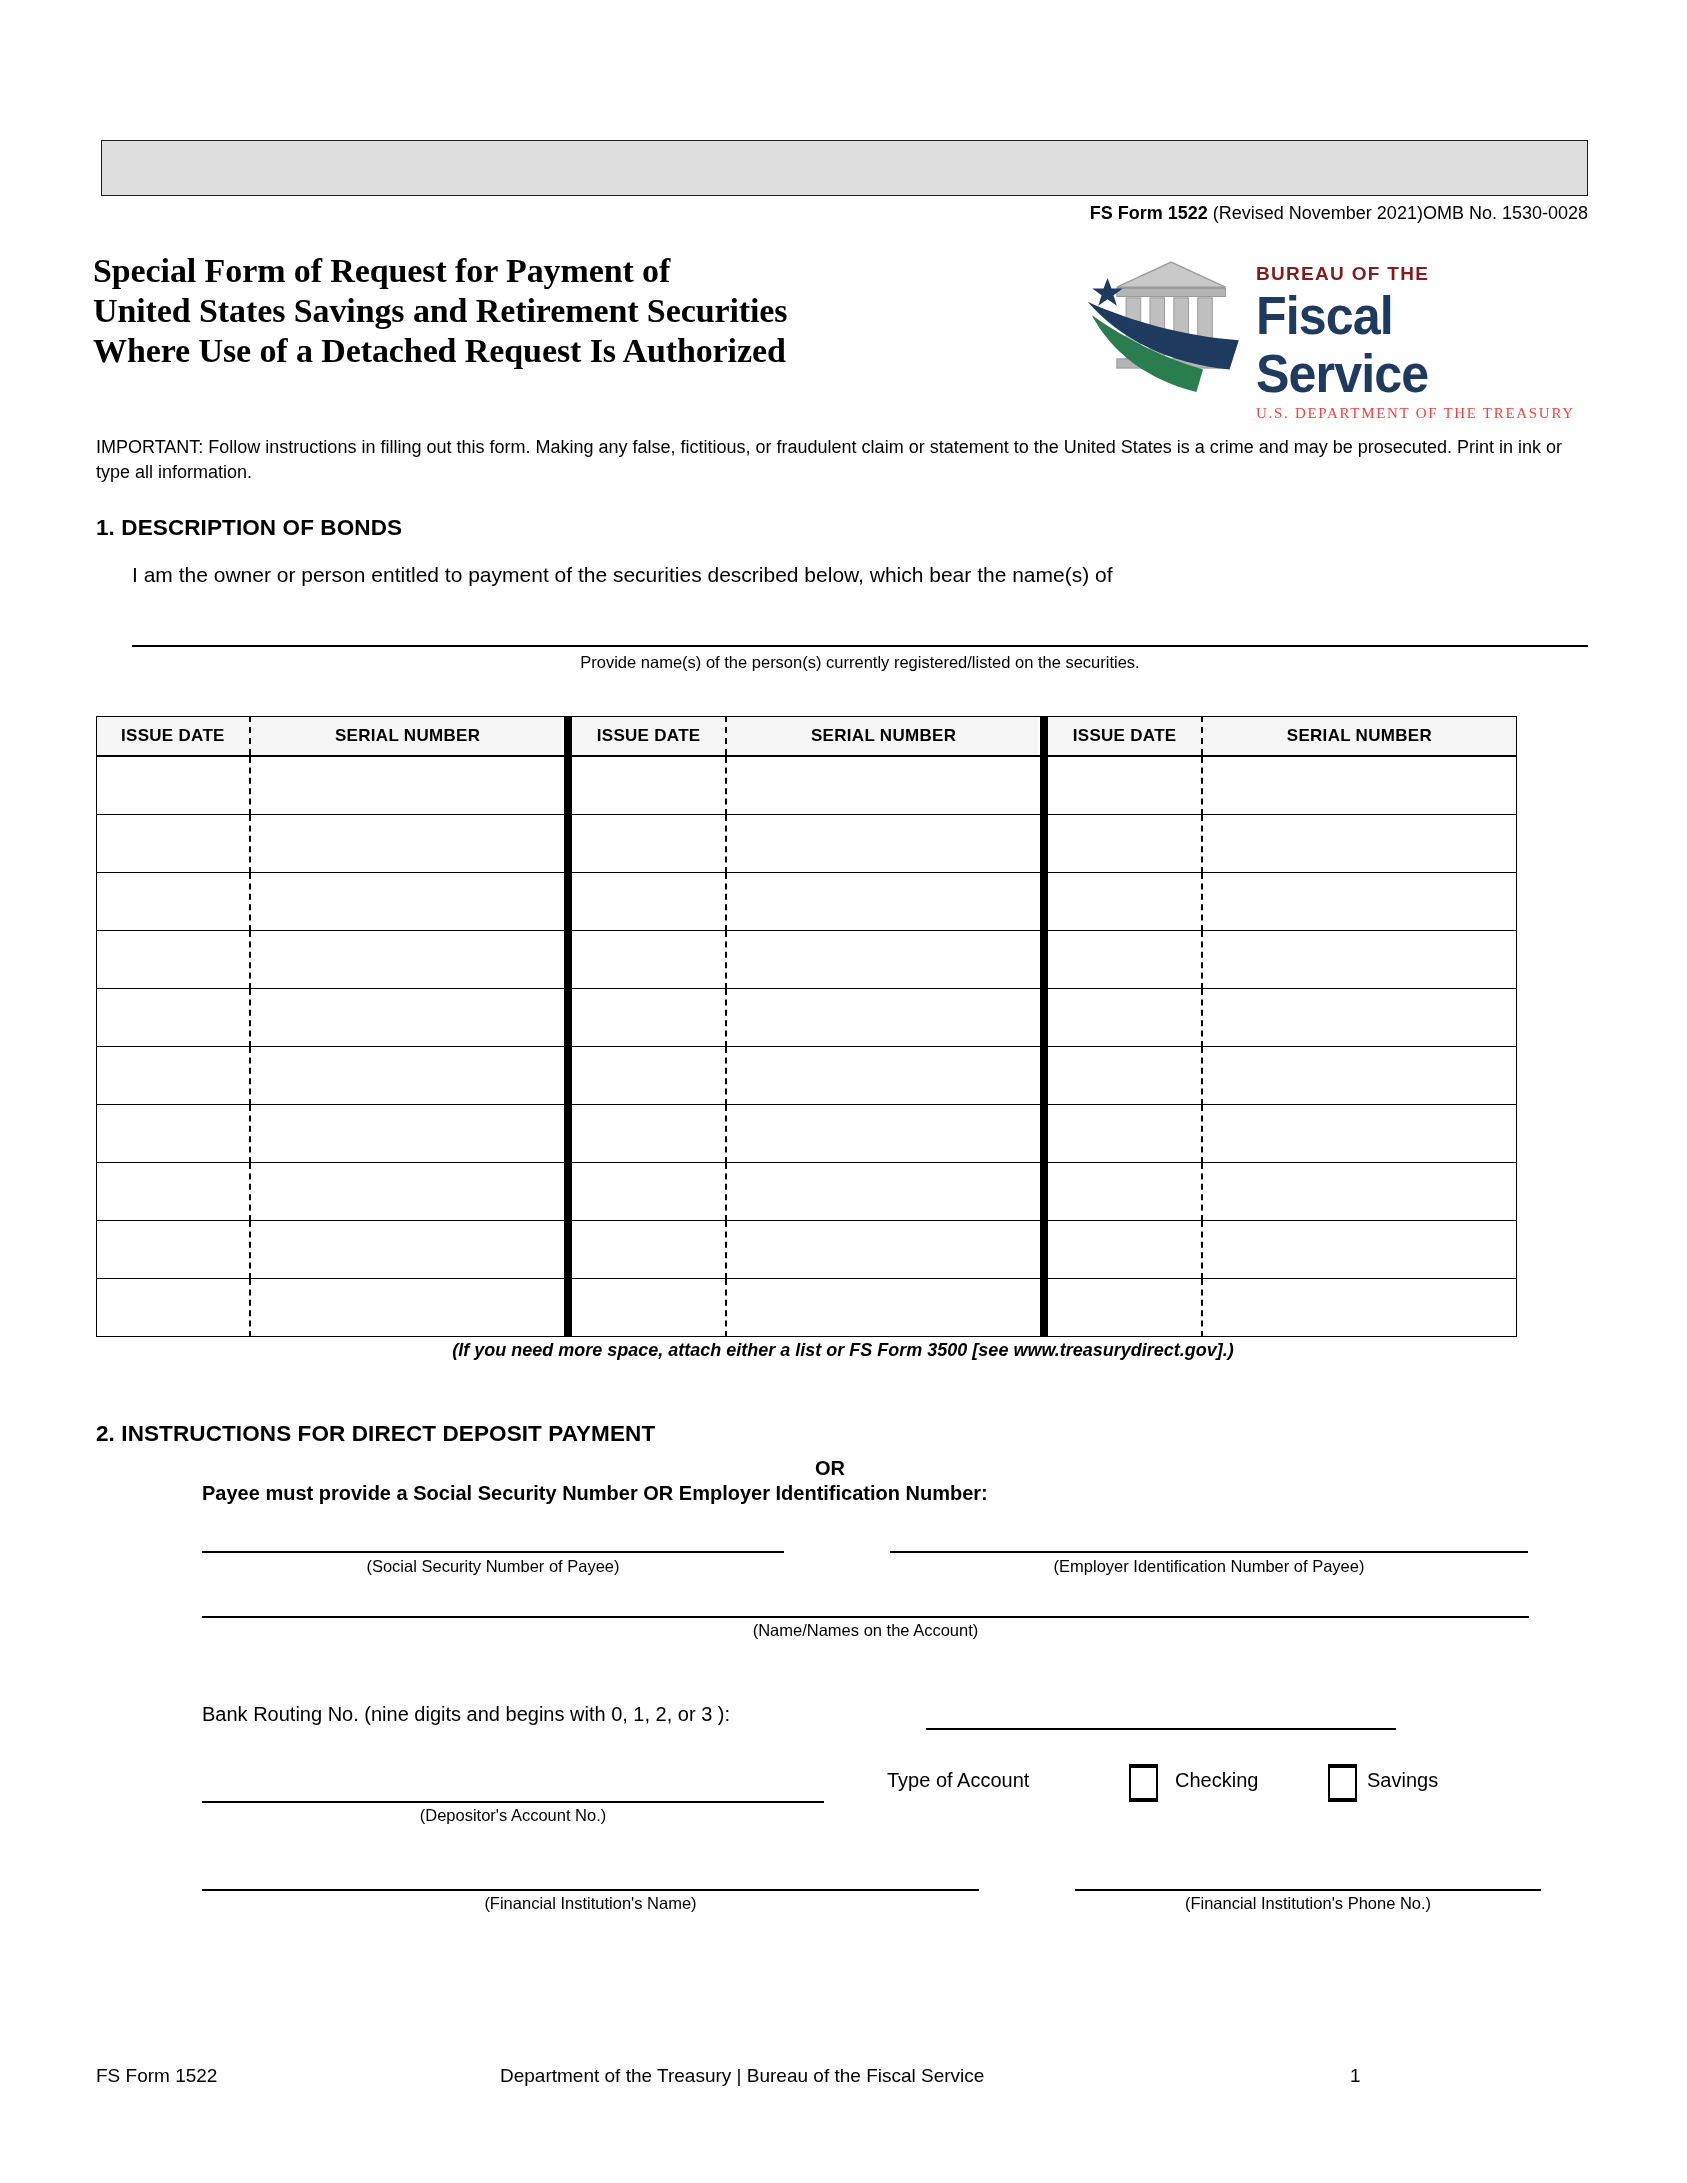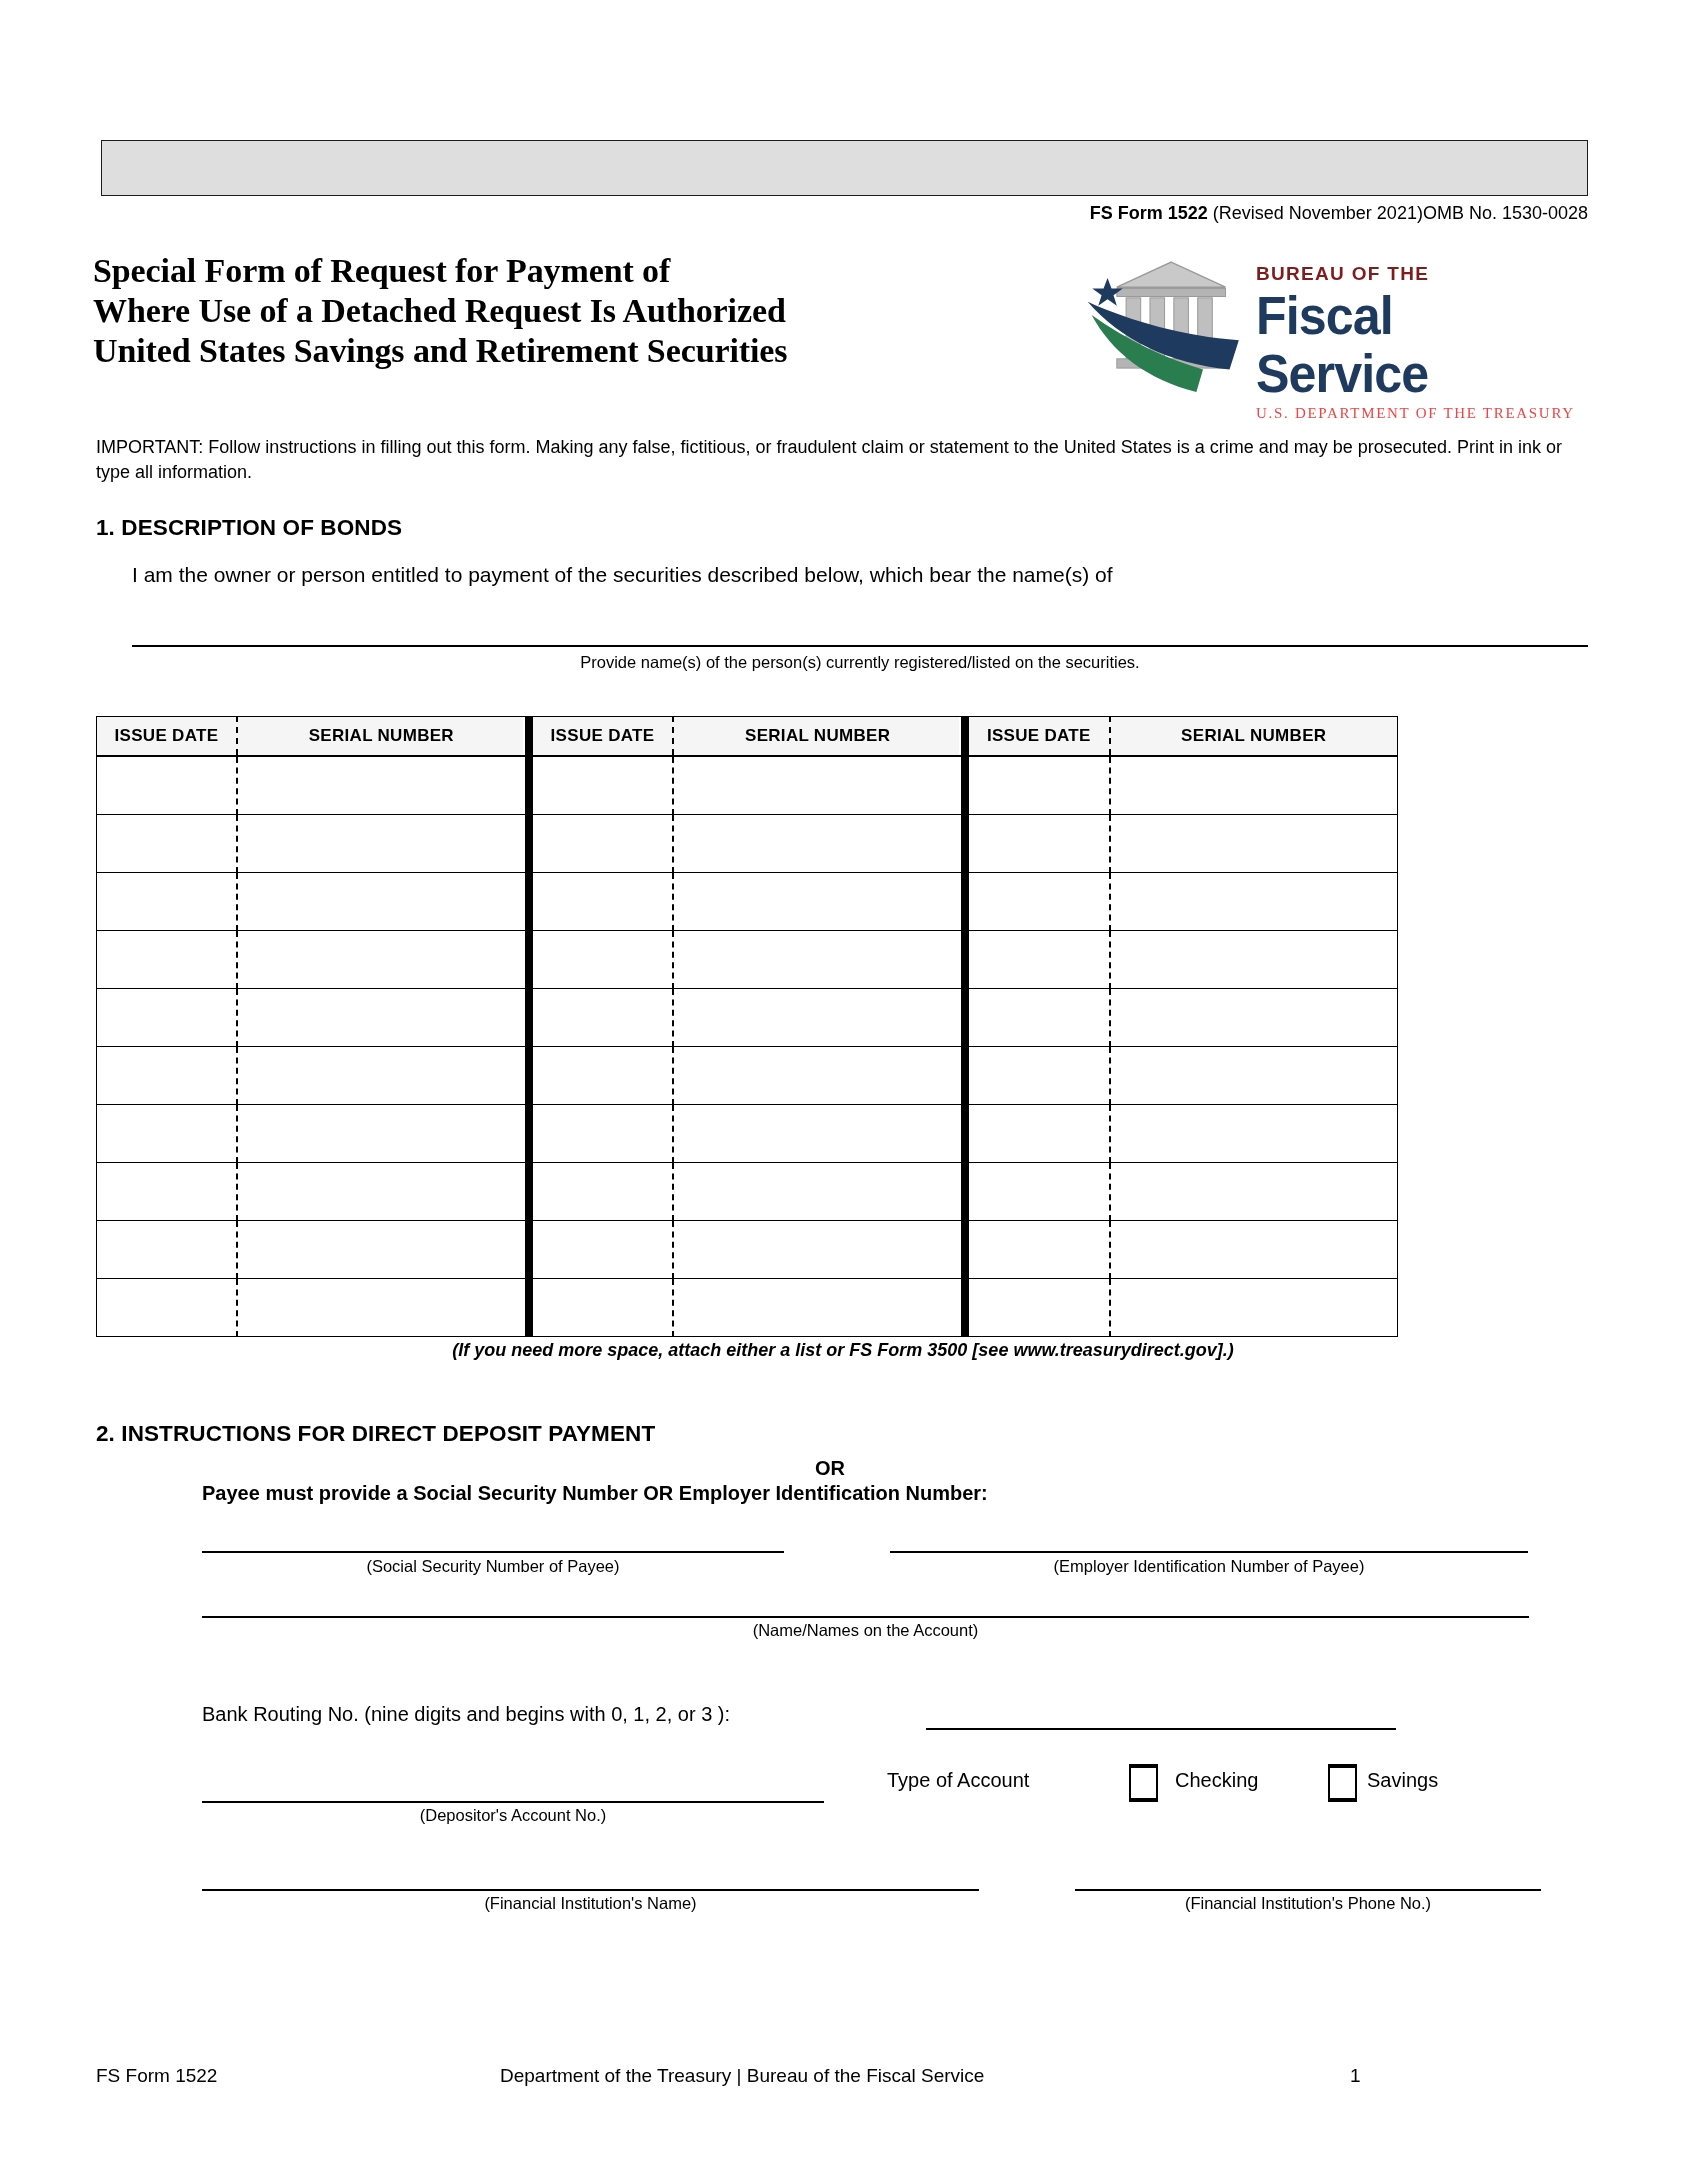--- a/index.html
+++ b/index.html
@@ -158,21 +158,21 @@
     text-align: center;
     font-size: 16.5px;
     line-height: 21px;
   }
 
   
   .bondtable {
     position: absolute;
     left: 96px;
     top: 716px;
-    width: 1302px;
+    width: 1421px;
     border-collapse: collapse;
     table-layout: fixed;
     border: 1.3px solid #000;
   }
   .bondtable th {
     background: #f5f5f5;
     font-size: 17px;
     font-weight: 700;
     letter-spacing: 0.3px;
     height: 38px;
@@ -274,22 +274,22 @@
     <div class="topbar"></div>
   </div>
 
   <div class="idrow">
     <div class="left"><b>FS Form 1522</b><span> (Revised November 2021)</span></div>
     <div class="right">OMB No. 1530-0028</div>
   </div>
 
   <div class="titleblock">
     <div class="tline">Special Form of Request for Payment of</div>
+    <div class="tline">United States Savings and Retirement Securities</div>
     <div class="tline">Where Use of a Detached Request Is Authorized</div>
-    <div class="tline">United States Savings and Retirement Securities</div>
   </div>
 
   <div class="logo">
     <div class="logo-mark">
       <svg viewBox="0 0 270 205" width="179" height="136" aria-hidden="true">
 
         <polygon points="130,6 212,44 48,44" fill="#c9c9c9" stroke="#9a9a9a" stroke-width="2"></polygon>
         <rect x="48" y="46" width="164" height="12" fill="#b4b4b4" stroke="#9a9a9a" stroke-width="1.5"></rect>
 
         <rect x="62" y="60" width="22" height="92" fill="#bfbfbf" stroke="#9a9a9a" stroke-width="1.5"></rect>

